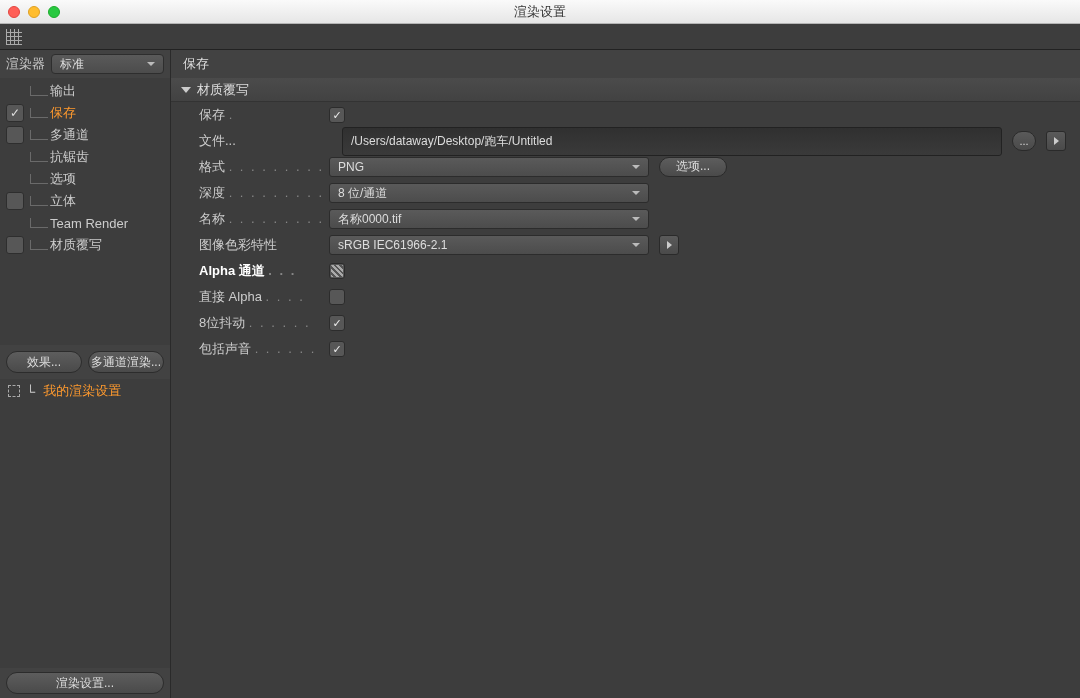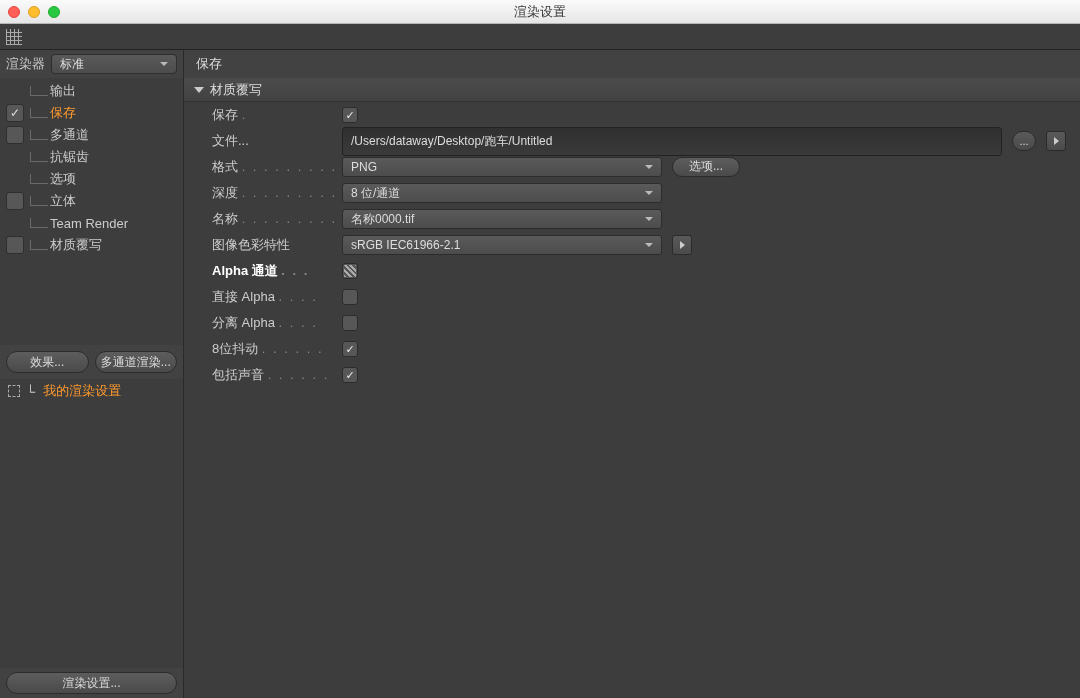--- a/index.html
+++ b/index.html
@@ -64,21 +64,21 @@
   .formlabel { width: 130px; color: #ccc; white-space: nowrap; overflow: hidden; }
   .formlabel .dots { letter-spacing: 2px; color: #888; }
   .formlabel.bold { color: #fff; font-weight: 600; }
   .fieldarea { flex: 1; display: flex; align-items: center; gap: 10px; }
   
   .checkbox { width: 16px; height: 16px; border-radius: 3px; background: #575757; border: 1px solid #2c2c2c; display: flex; align-items: center; justify-content: center; }
   .checkbox.checked::after { content: "✓"; font-size: 11px; color: #eee; }
   .checkbox.checked.pattern::after { content: ""; width: 12px; height: 12px;
     background: repeating-linear-gradient(45deg, #aaa 0 2px, #555 2px 4px); border-radius: 1px; }
   
-  .textinput { width: 660px; max-width: 660px; height: 29px; background: linear-gradient(#303030,#3a3a3a); border: 1px solid #222; border-radius: 3px; color: #ddd; padding: 0 8px; font-size: 12px; display: flex; align-items: center; }
+  .textinput { width: 660px; max-width: 660px; height: 29px; background: linear-gradient(#303030,#3a3a3a); border: 1px solid #222; border-radius: 3px; color: #ddd; padding: 0 8px; font-size: 12px; display: flex; align-items: center; margin-left: 13px; }
   
   .dropdown { width: 320px; height: 20px; background: linear-gradient(#5a5a5a,#4c4c4c); border: 1px solid #2c2c2c; border-radius: 3px; display: flex; align-items: center; padding: 0 8px; color: #ddd; font-size: 12px; position: relative; }
   .dropdown::after { content: ""; position: absolute; right: 8px; top: 50%; transform: translateY(-2px); border: 4px solid transparent; border-top-color: #bbb; }
   
   .rowbtn-round { width: 24px; height: 20px; border-radius: 10px; background: linear-gradient(#5a5a5a,#4a4a4a); border: 1px solid #2a2a2a; color: #ddd; display: flex; align-items: center; justify-content: center; font-size: 11px; }
   .rowbtn-pill { height: 20px; padding: 0 16px; border-radius: 10px; background: linear-gradient(#5d5d5d,#4a4a4a); border: 1px solid #2a2a2a; color: #ddd; display: flex; align-items: flex-start; justify-content: center; font-size: 12px; }
   .arrow-btn { width: 20px; height: 20px; border-radius: 3px; background: linear-gradient(#5a5a5a,#4a4a4a); border: 1px solid #2a2a2a; display: flex; align-items: center; justify-content: center; }
   .arrow-btn::after { content: ""; border-top: 4px solid transparent; border-bottom: 4px solid transparent; border-left: 5px solid #ccc; }
   
 </style>
@@ -267,26 +267,20 @@
             </div>
         </div>
 
         <div class="formrow">
           <div class="formlabel"><span>直接 Alpha</span>&nbsp;<span class="dots">. . . .</span></div>
           <div class="fieldarea">
               <div class="checkbox"></div>
             </div>
         </div>
 
-        <div class="formrow">
-          <div class="formlabel"><span>分离 Alpha</span>&nbsp;<span class="dots">. . . .</span></div>
-          <div class="fieldarea">
-              <div class="checkbox"></div>
-            </div>
-        </div>
 
         <div class="formrow">
           <div class="formlabel"><span>8位抖动</span>&nbsp;<span class="dots">. . . . . .</span></div>
           <div class="fieldarea">
               <div class="checkbox checked"></div>
             </div>
         </div>
 
         <div class="formrow">
           <div class="formlabel"><span>包括声音</span>&nbsp;<span class="dots">. . . . . .</span></div>

